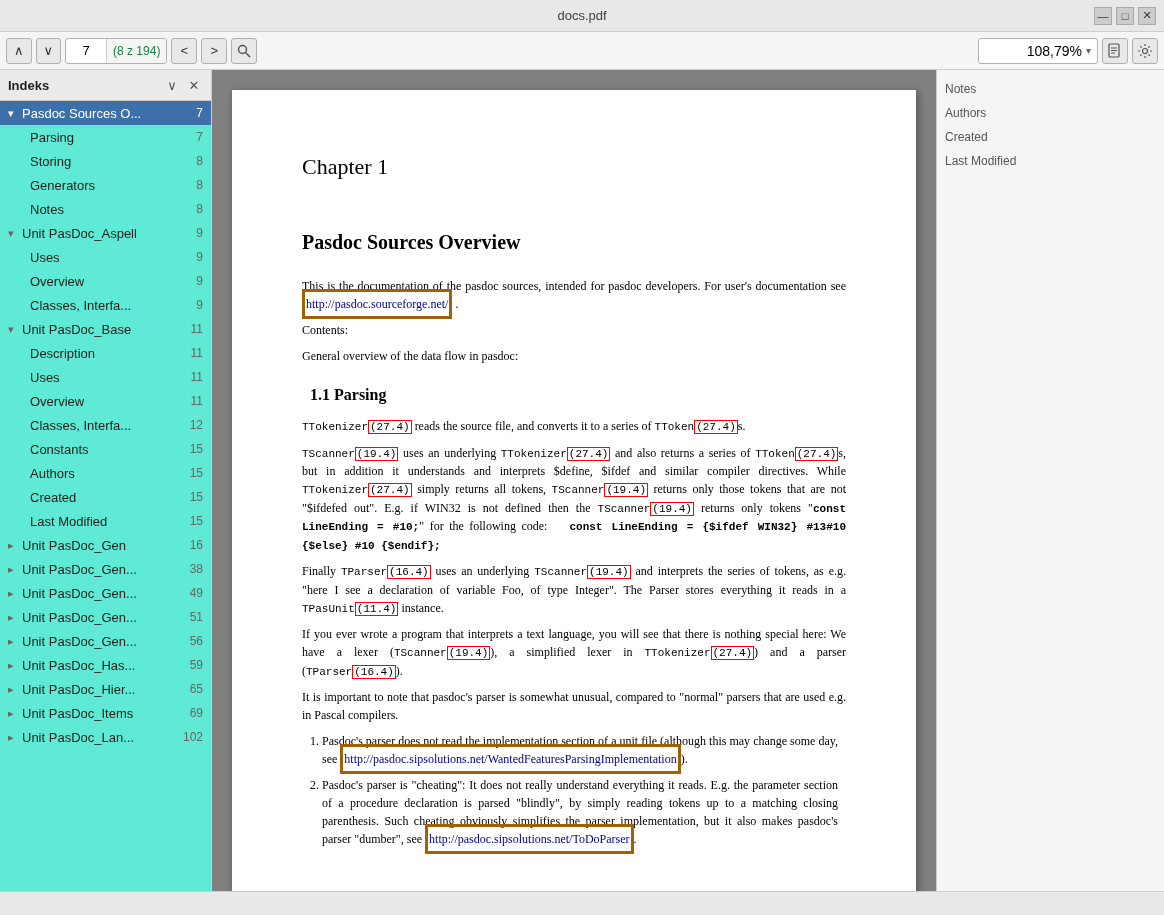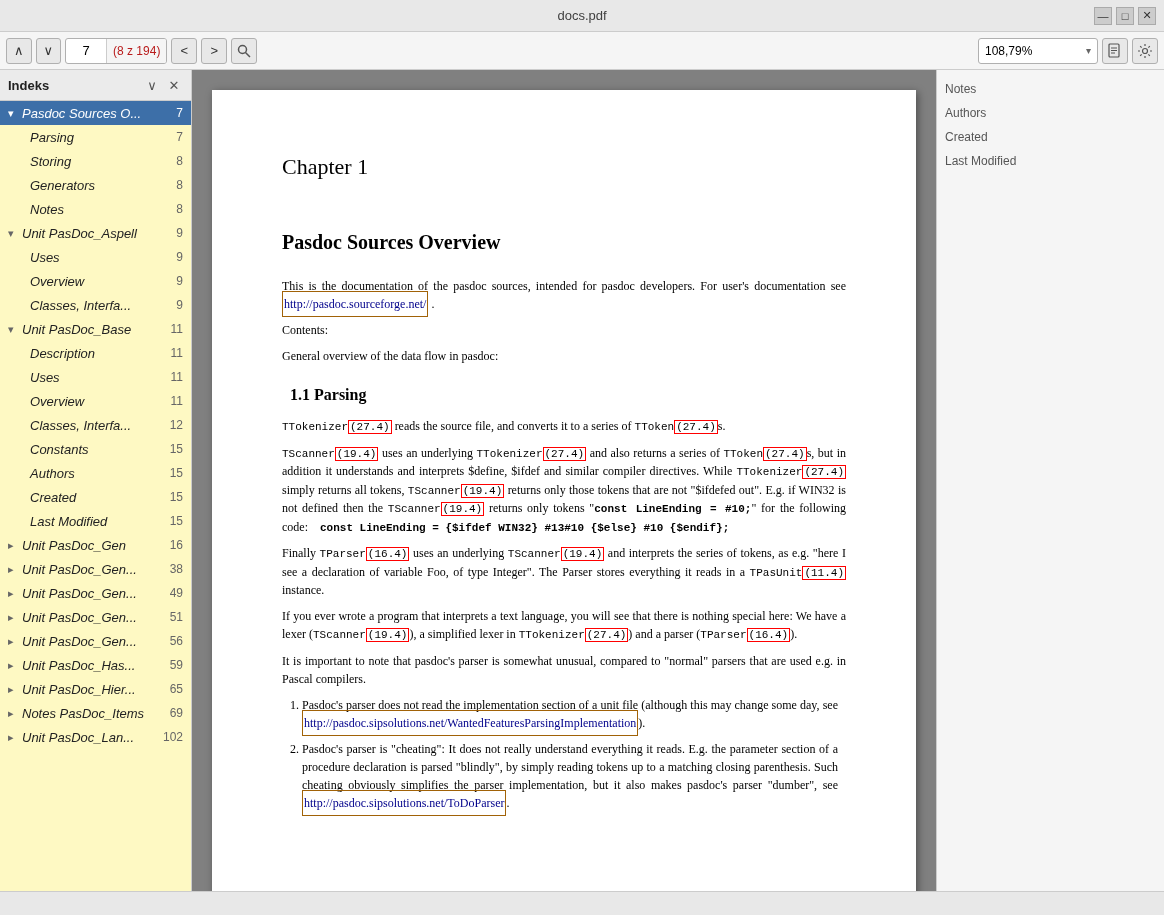--- a/index.html
+++ b/index.html
@@ -63,21 +63,21 @@
     }
     .page-input {
       border: none; outline: none;
       width: 40px; padding: 0 4px;
       font-size: 13px; text-align: center;
       background: white;
     }
     .page-label {
       padding: 0 6px;
       font-size: 12px;
-      color: #b91c1c;
+      color: #15803d;
       border-left: 1px solid #ccc;
       height: 100%;
       display: flex; align-items: center;
       background: #f5f5f5;
     }
     .toolbar-nav-btn {
       background: #e8e8e8;
       border: 1px solid #b0b0b0;
       height: 26px; width: 26px;
       border-radius: 3px;
@@ -96,41 +96,41 @@
     .zoom-container {
       display: flex; align-items: center;
       border: 1px solid #b0b0b0;
       border-radius: 3px;
       background: white;
       height: 26px;
       padding: 0 6px;
       gap: 4px;
       min-width: 120px;
     }
-    .zoom-value { font-size: 12px; flex: 1; }
+    .zoom-value { font-size: 14px; flex: 1; margin-left: 42px; }
     .zoom-arrow { font-size: 10px; color: #666; cursor: pointer; }
     .toolbar-icon-btn {
       background: #e8e8e8;
       border: 1px solid #b0b0b0;
       border-radius: 3px;
       height: 26px; width: 26px;
       display: flex; align-items: center; justify-content: center;
       cursor: pointer; font-size: 14px;
     }
 
     
     .main-area {
       display: flex;
       height: calc(915px - 32px - 38px - 24px);
     }
 
     
     .sidebar {
-      width: 192px;
-      background: #fef9c3;
+      width: 212px;
+      background: #5eead4;
       border-right: 1px solid #ccc;
       display: flex;
       flex-direction: column;
       overflow: hidden;
       flex-shrink: 0;
     }
     .sidebar-header {
       display: flex;
       align-items: center;
       justify-content: space-between;
@@ -155,21 +155,21 @@
       font-size: 13px;
       color: #222;
       min-height: 24px;
     }
     .sidebar-item.active { background: #3d6fa8; color: white; }
     .sidebar-item.active .item-num { color: white; }
     .sidebar-item.level1 { padding-left: 8px; }
     .sidebar-item.level2 { padding-left: 16px; }
     .sidebar-item .expand-icon { width: 14px; font-size: 11px; color: #666; flex-shrink: 0; }
     .sidebar-item.active .expand-icon { color: white; }
-    .sidebar-item .item-label { flex: 1; font-style: italic; }
+    .sidebar-item .item-label { flex: 1; }
     .sidebar-item .item-num { font-size: 12px; color: #666; margin-left: 4px; }
 
     
     .pdf-viewer {
       flex: 1;
       background: #808080;
       overflow-y: auto;
       display: flex;
       padding: 20px;
     }
@@ -208,21 +208,21 @@
       padding: 0 8px;
       font-size: 11px;
       color: #555;
     }
 
     
     .pdf-chapter { font-size: 22px; font-weight: normal; margin-bottom: 10px; }
     .pdf-section-title { font-size: 20px; font-weight: bold; margin-bottom: 20px; margin-top: 44px; }
     .pdf-subsection { font-size: 16px; font-weight: bold; margin: 18px 0 10px 8px; }
     .pdf-para { margin-bottom: 8px; text-align: justify; }
-    .pdf-link { color: #00008b; text-decoration: none; border: 1px solid #a16207; padding: 5px 1px; }
+    .pdf-link { color: #00008b; text-decoration: none; border: 3px solid #a16207; padding: 5px 1px; }
     .pdf-code-inline { font-family: 'Courier New', monospace; font-size: 11px; }
     .pdf-ref { border: 1px solid red; padding: 0 1px; font-family: 'Courier New', monospace; font-size: 11px; }
     .pdf-list { margin: 8px 8px 8px 20px; }
     .pdf-list li { margin-bottom: 8px; text-align: justify; }
     .pdf-bold-code { font-family: 'Courier New', monospace; font-weight: bold; font-size: 11px; }
   </style>
 </head>
 <body>
 
 <div class="titlebar">
@@ -401,21 +401,21 @@
           <span class="item-label">Unit PasDoc_Has...</span>
           <span class="item-num">59</span>
         </div>
         <div class="sidebar-item level1">
           <span class="expand-icon">▸</span>
           <span class="item-label">Unit PasDoc_Hier...</span>
           <span class="item-num">65</span>
         </div>
         <div class="sidebar-item level1">
           <span class="expand-icon">▸</span>
-          <span class="item-label">Notes PasDoc_Items</span>
+          <span class="item-label">Unit PasDoc_Items</span>
           <span class="item-num">69</span>
         </div>
         <div class="sidebar-item level1">
           <span class="expand-icon">▸</span>
           <span class="item-label">Unit PasDoc_Lan...</span>
           <span class="item-num">102</span>
         </div>
       </div>
   </div>
 

